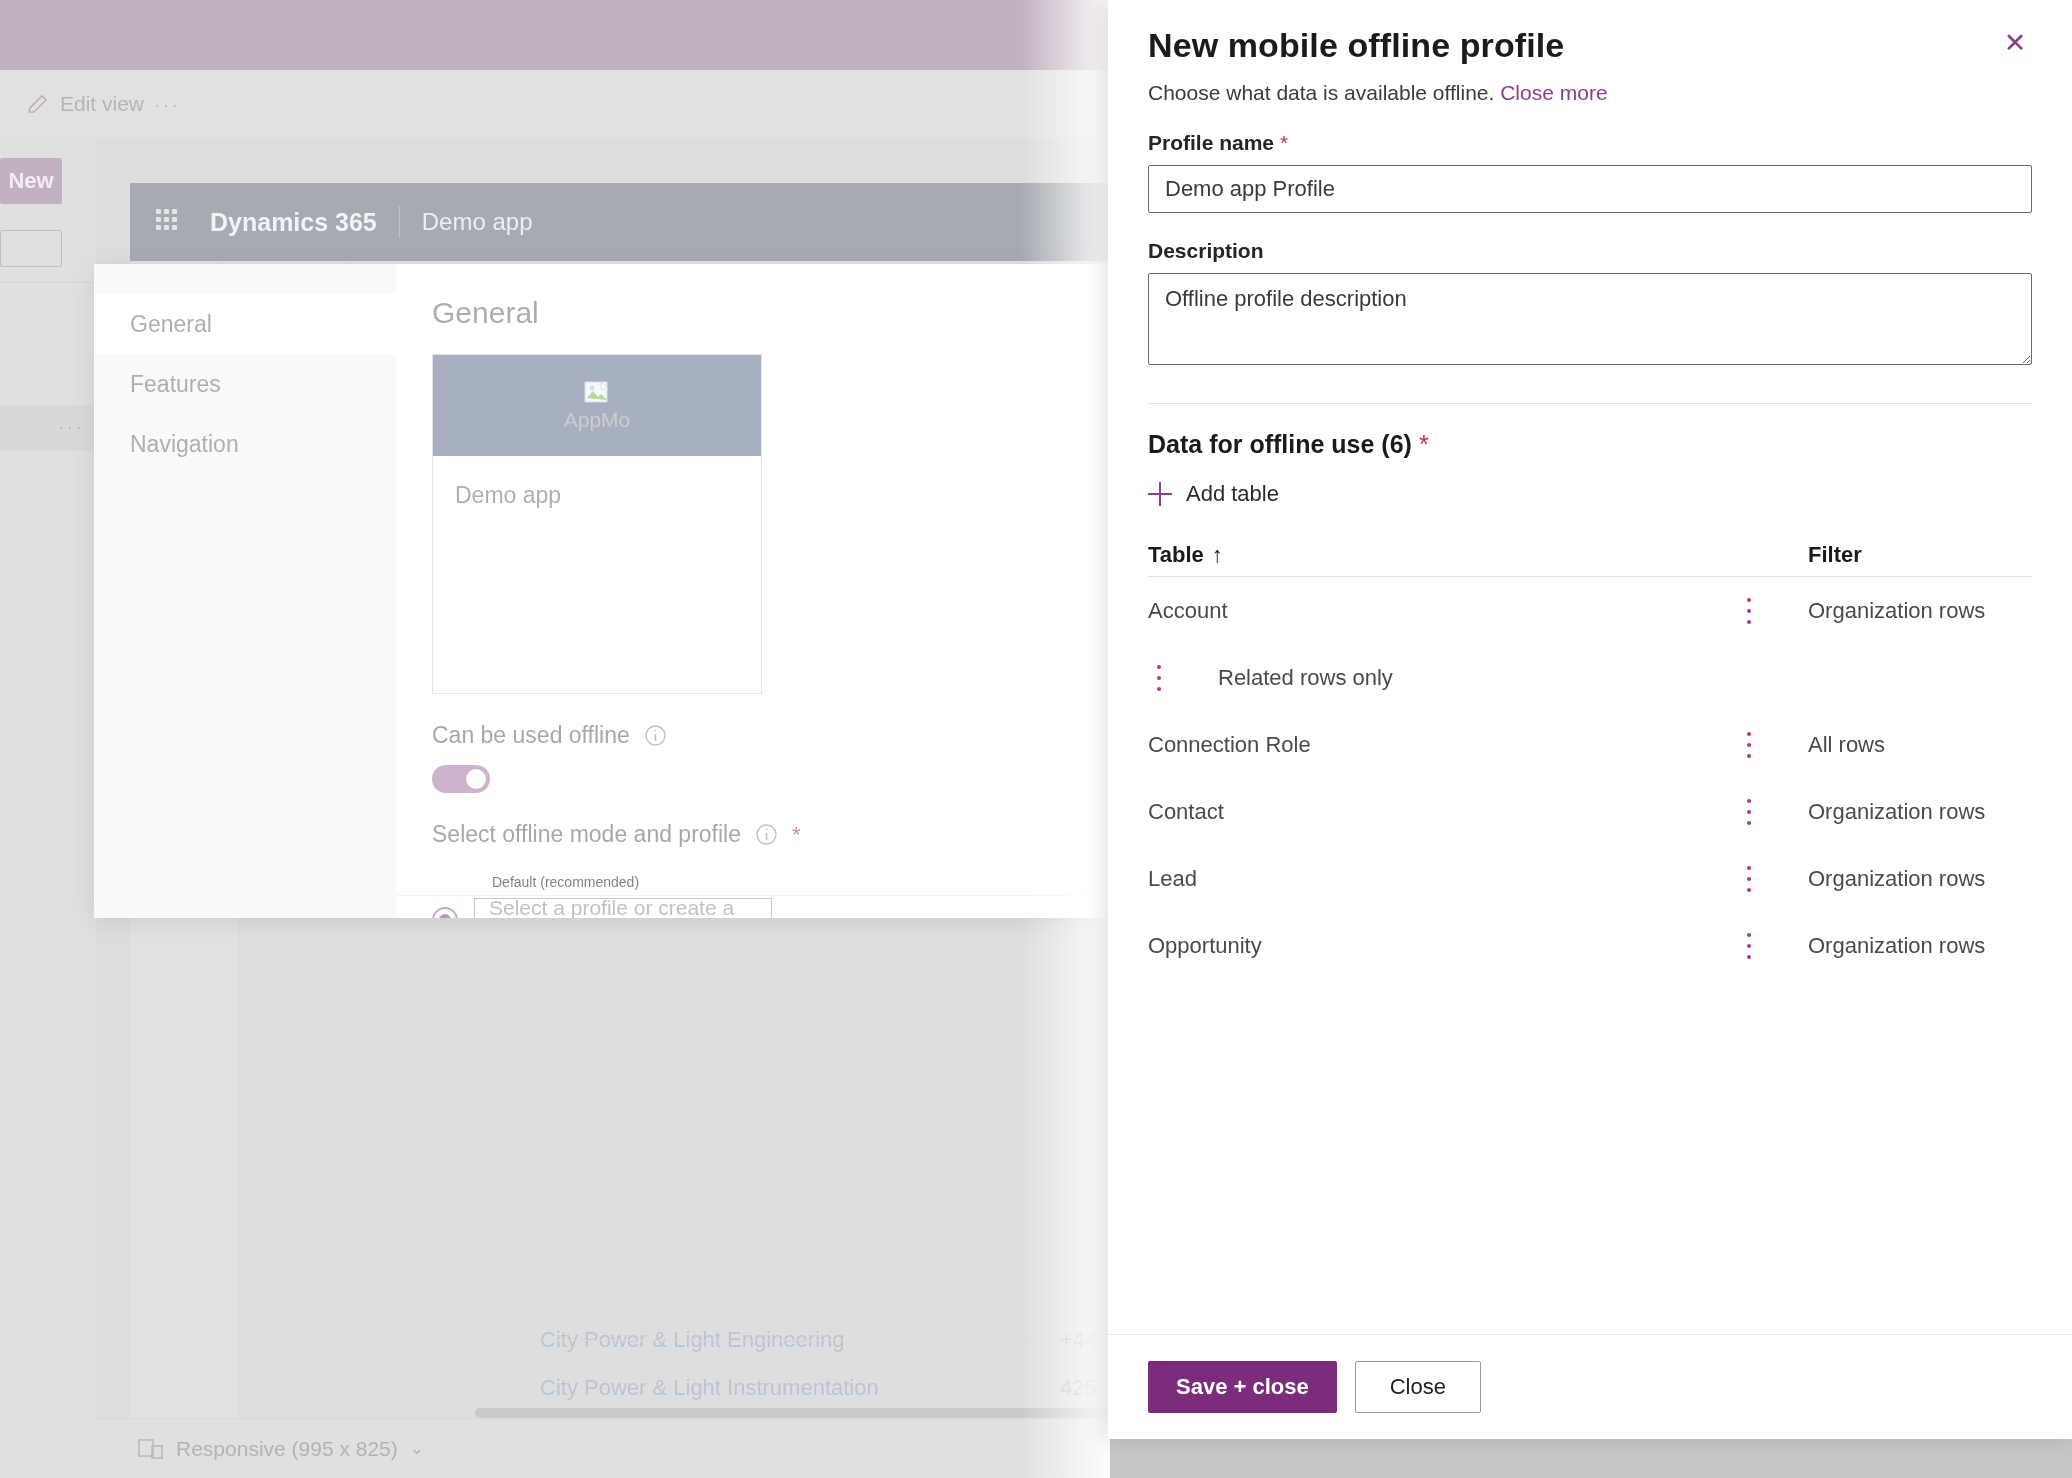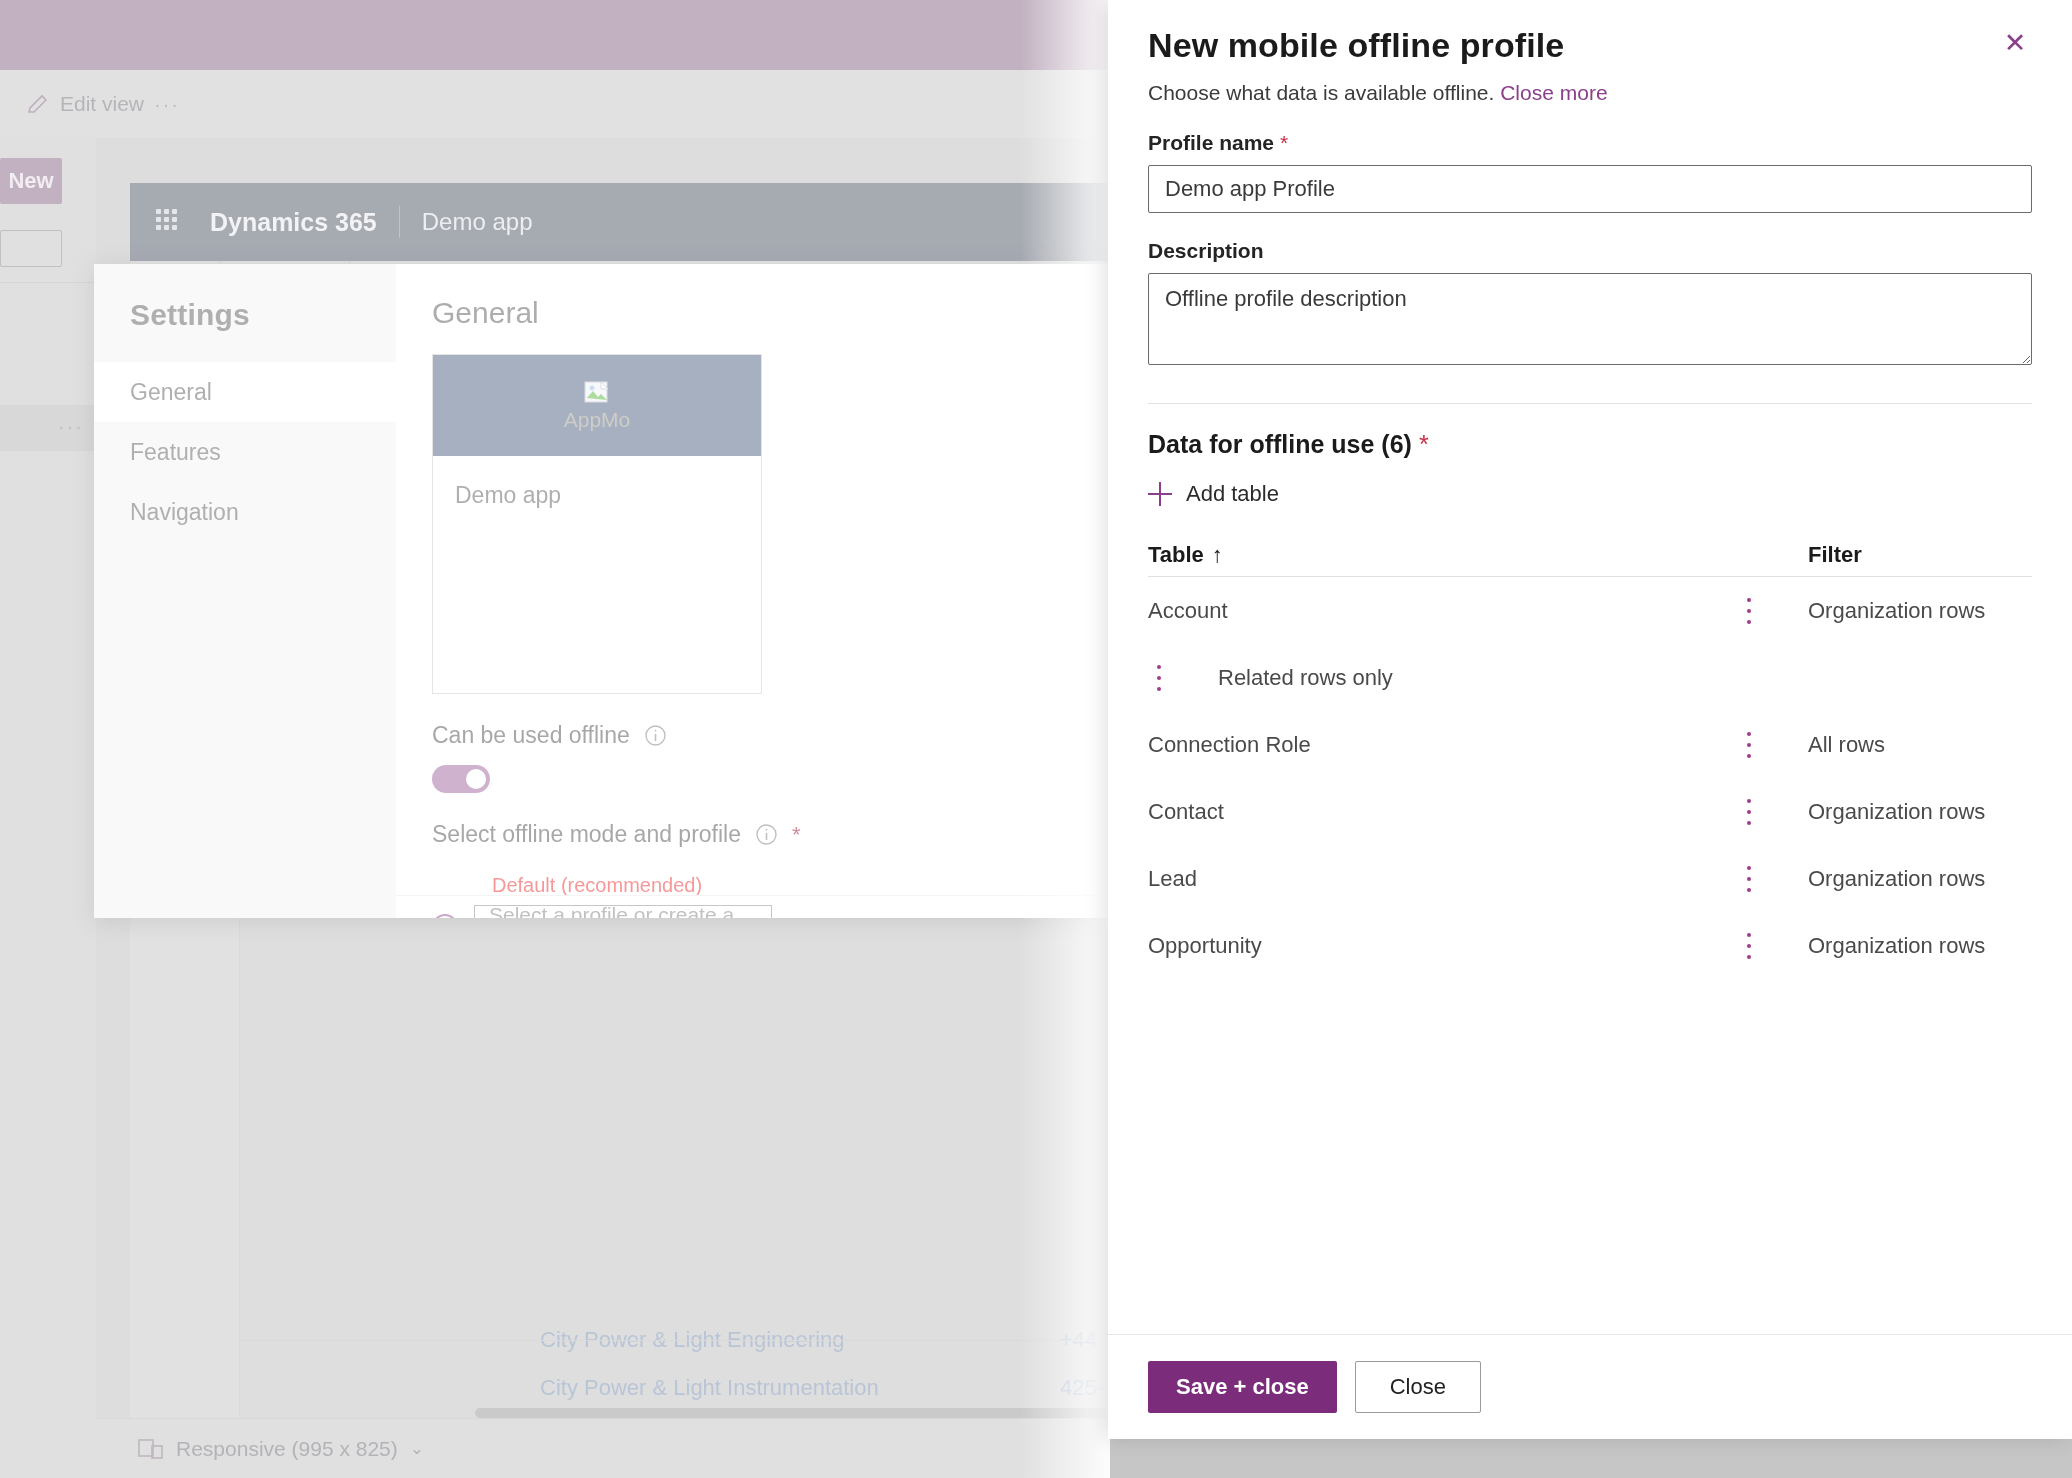--- a/index.html
+++ b/index.html
@@ -163,21 +163,21 @@
   .toggle {
     width: 58px; height: 28px; border-radius: 14px; background: #a875a7;
     position: relative; margin-top: 16px;
   }
   .toggle i {
     position: absolute; right: 4px; top: 4px; width: 20px; height: 20px;
     border-radius: 50%; background: #fff; display: block;
   }
 
   .radio-block { margin-top: 26px; }
-  .radio-sub-label { font-size: 20px; color: #ef4444; margin-left: 60px; }
+  .radio-sub-label { font-size: 14px; color: #0f172a; margin-left: 60px; }
   .radio-row { display: flex; align-items: center; gap: 16px; margin-top: 8px; }
   .radio {
     width: 26px; height: 26px; border-radius: 50%; border: 2px solid #8a8a8a;
     flex: none; position: relative; background:#fff;
   }
   .radio.checked { border-color: #a060a0; }
   .radio.checked::after {
     content:""; position:absolute; left:5px; top:5px; width:12px; height:12px;
     border-radius:50%; background:#7e3d80;
   }
@@ -359,21 +359,20 @@
         <rect x="1" y="3" width="14" height="16"></rect>
         <rect x="14" y="9" width="10" height="12"></rect>
       </svg>
     </span>
     <span class="resp-label">Responsive (995 x 825)</span>
     <span class="chev-sm">⌄</span>
   </div>
 
   <div id="settings-dialog">
     <div class="settings-side">
-      <h2>Settings</h2>
       <div class="nav-list">
         <div class="nav-item active">General</div>
         <div class="nav-item">Features</div>
         <div class="nav-item">Navigation</div>
       </div>
     </div>
 
     <div class="settings-main">
       <h2>General</h2>
 

